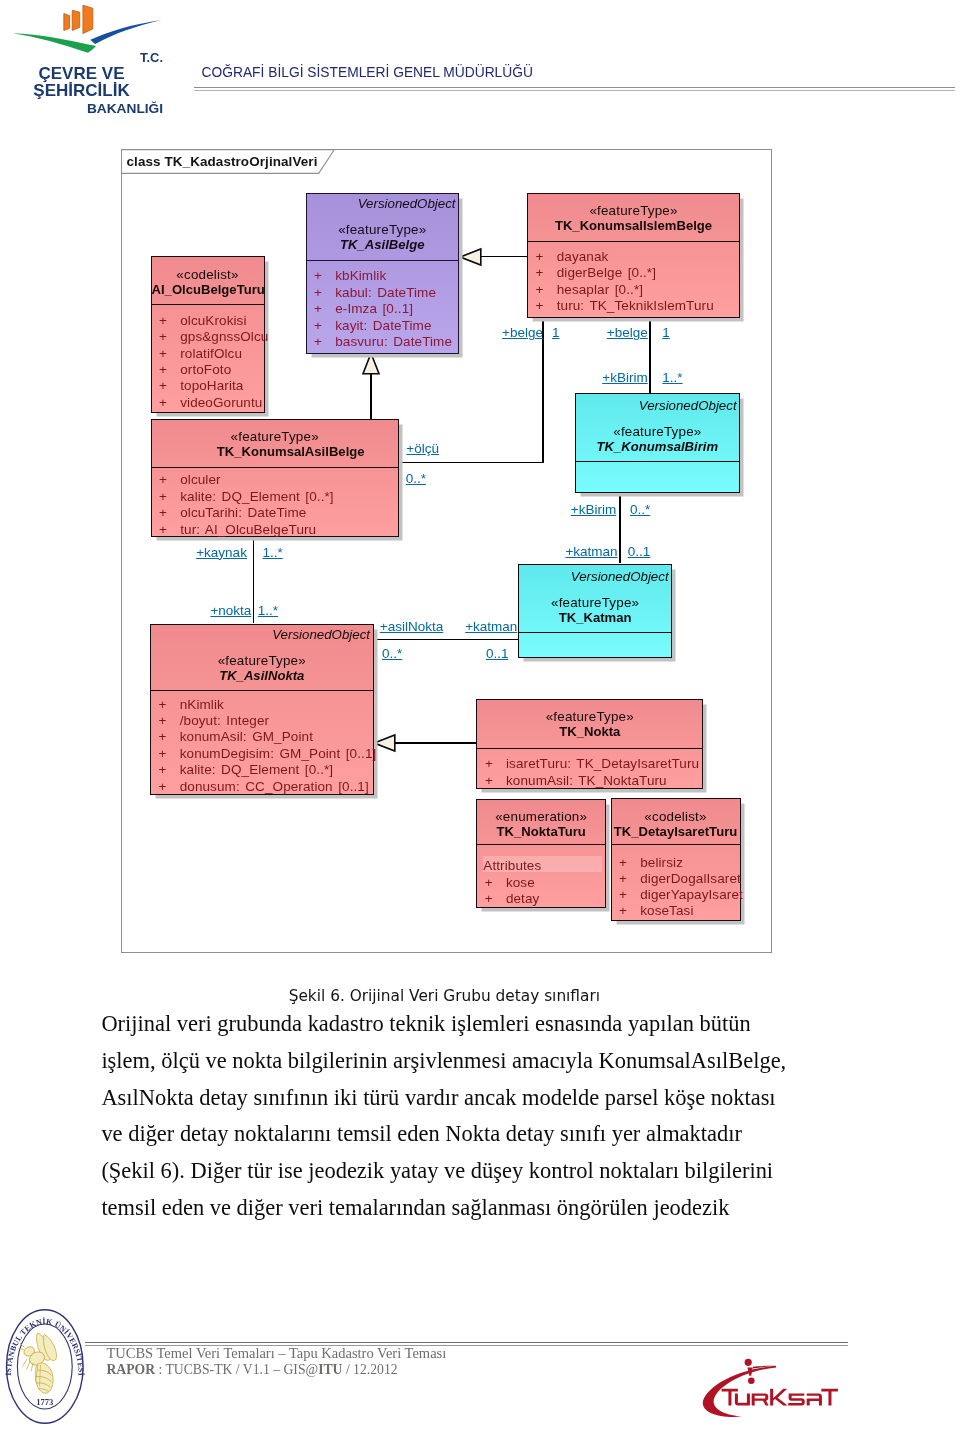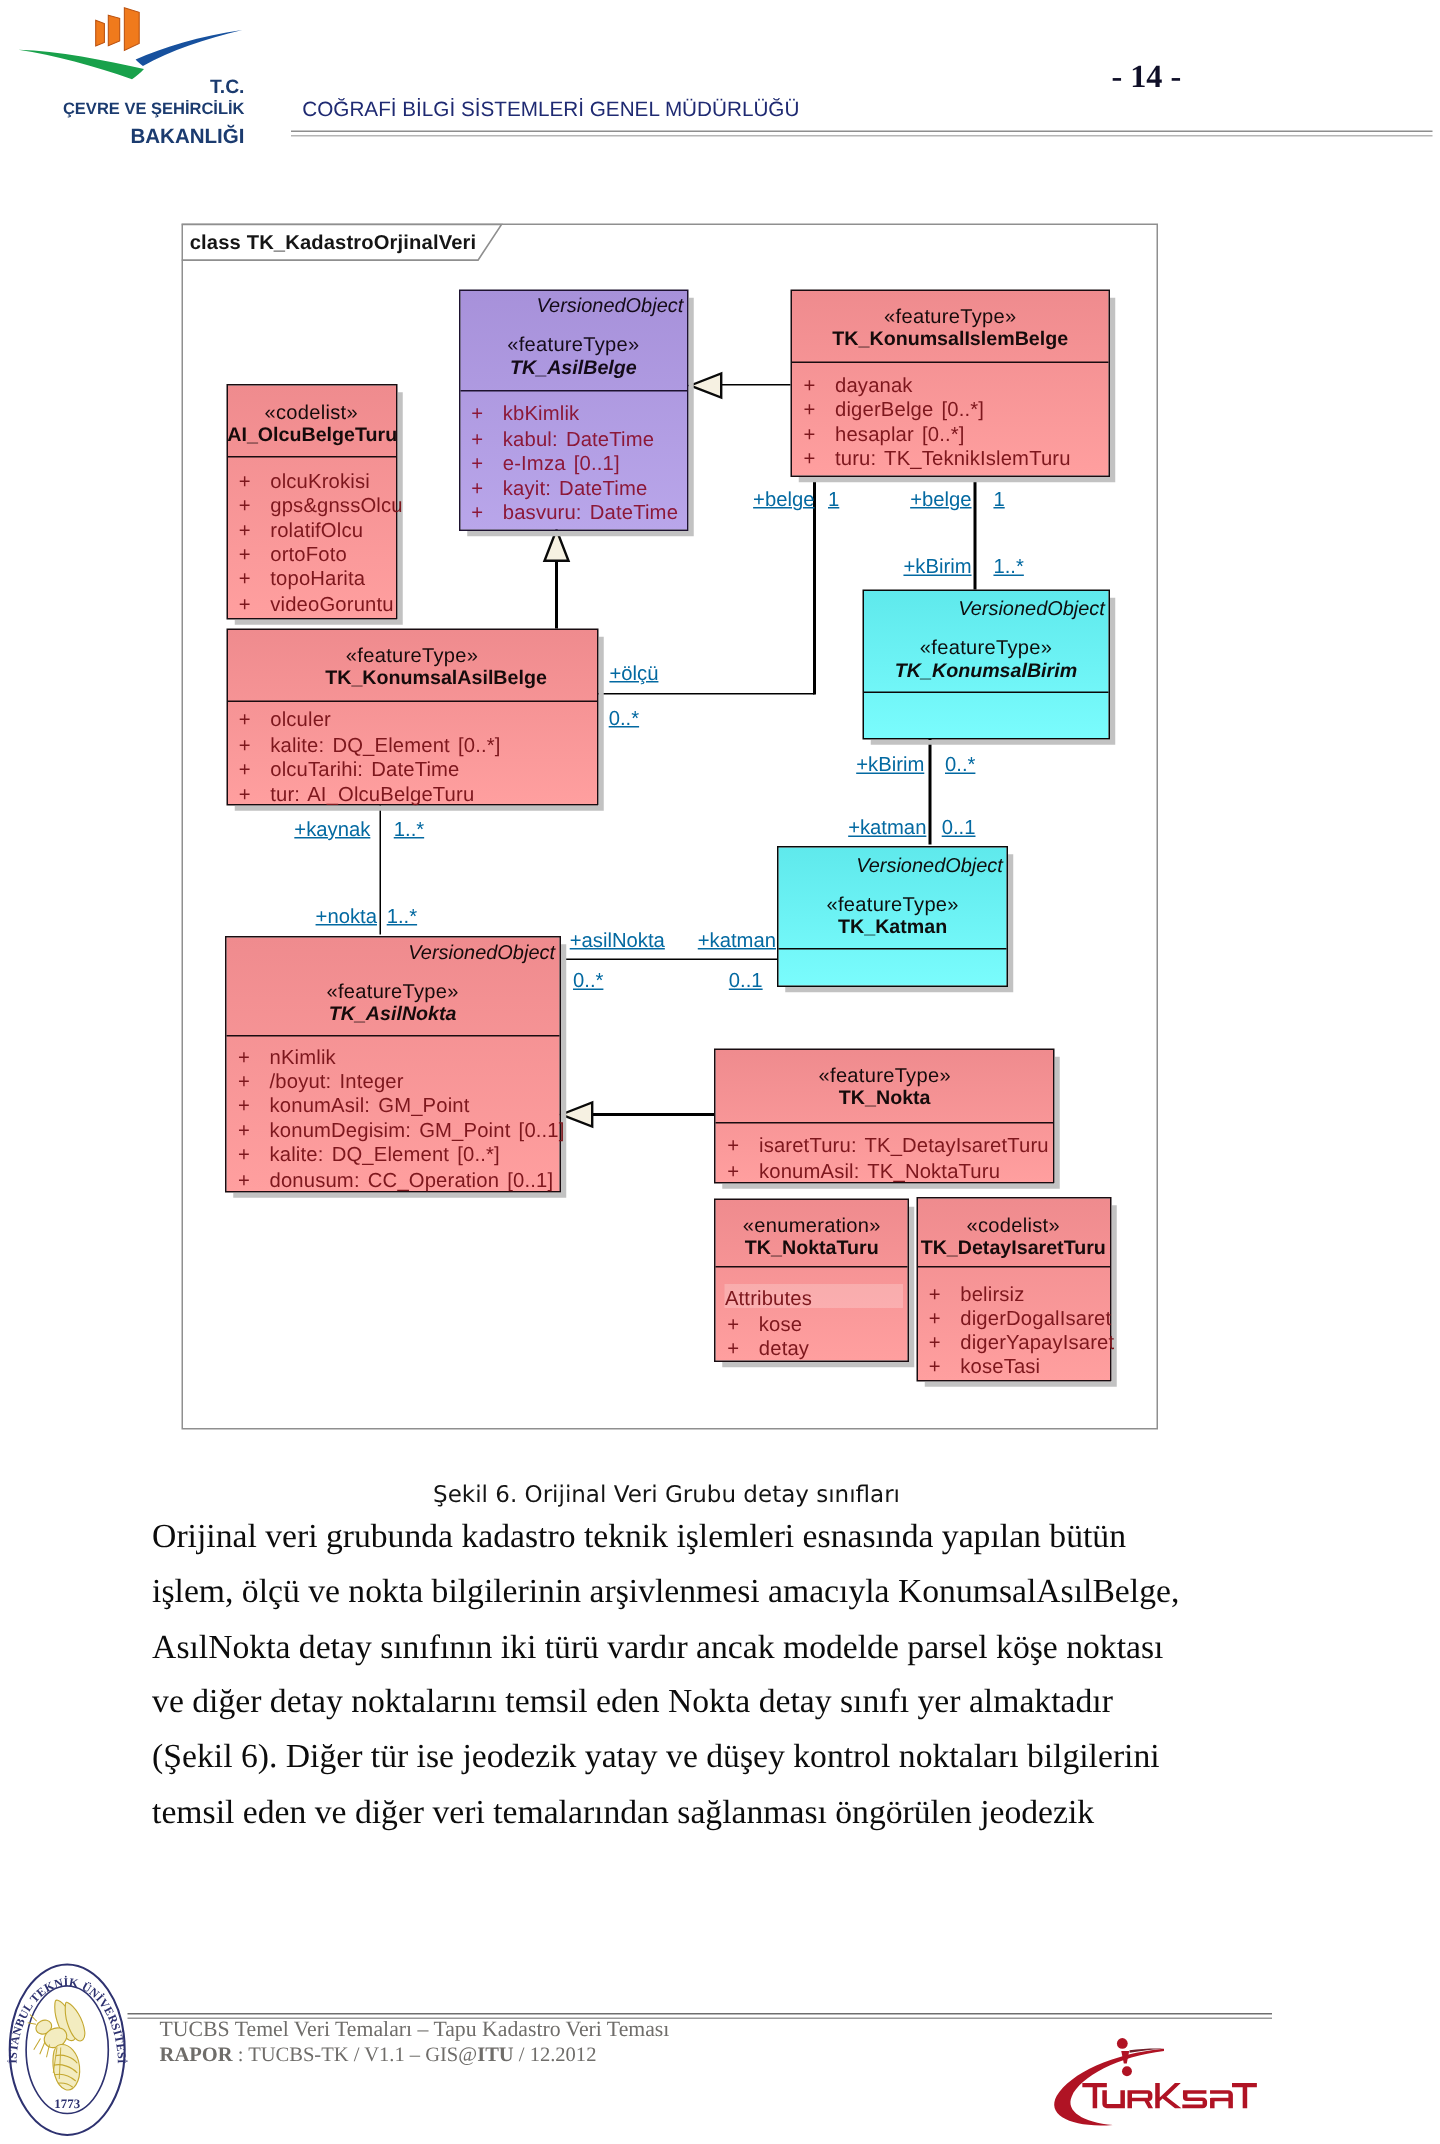--- a/index.html
+++ b/index.html
@@ -66,26 +66,25 @@
    <path d="M63.8 13.5 L69.6 15.7 L69.6 28.3 L63.8 30.6 Z" fill="#f07a1c" stroke="#b9500f" stroke-width="0.7"></path>
    <path d="M72.2 10.2 L79.8 12.2 L79.8 27.3 L72.2 30.5 Z" fill="#f07a1c" stroke="#b9500f" stroke-width="0.7"></path>
    <path d="M82.9 5.2 L92.8 8.2 L92.8 28.9 L82.9 33.6 Z" fill="#f07a1c" stroke="#b9500f" stroke-width="0.7"></path>
 
    <path d="M12.3 33.2 C39 33.8 70 40.5 96.0 46.0 C93.5 48.7 90.8 50.9 88.0 52.8 C62.5 44.0 36.5 36.8 12.3 33.2 Z" fill="#19a14b"></path>
 
    <path d="M161.5 20.0 C133 24.0 108.5 31.6 90.4 39.7 L90.4 39.7 C91.5 41.0 93.2 42.5 95.3 44.0 C114 33.5 136.5 26.0 161.5 20.0 Z" fill="#17519e"></path>
  </svg>
  <div style="position:absolute;left:0;top:50.5px;width:163px;text-align:right;box-sizing:border-box;">
    <div style="font-size:12.9px;font-weight:bold;color:#1b3b6f;line-height:14px;">T.C.</div>
-   <div style="font-size:11px;font-weight:bold;color:#1b3b6f;line-height:17.6px;">ÇEVRE VE ŞEHİRCİLİK</div>
+   <div style="font-size:17px;font-weight:bold;color:#1b3b6f;line-height:17.6px;text-align:center;">ÇEVRE VE ŞEHİRCİLİK</div>
    <div style="font-size:13.7px;font-weight:bold;color:#1b3b6f;line-height:17.6px;">BAKANLIĞI</div>
  </div>
 </div>
 <div id="header-title">COĞRAFİ BİLGİ SİSTEMLERİ GENEL MÜDÜRLÜĞÜ</div>
-<div id="page-number">- 14 -</div>
 <div id="header-rule"></div>
 
 <div id="diagram-frame"></div>
 <div id="frame-tab">
       <svg width="216" height="26" viewBox="0 0 216 26">
         <path d="M0 0.6 L213.4 0.6 L197.7 24.4 L0 24.4" fill="none" stroke="#8f8f8f" stroke-width="1.1"></path>
       </svg>
       <span id="frame-tab-text">class TK_KadastroOrjinalVeri</span>
     </div>
 <div class="ln" style="left:481.0px;top:256.2px;width:46.0px;height:1.3px;"></div>

